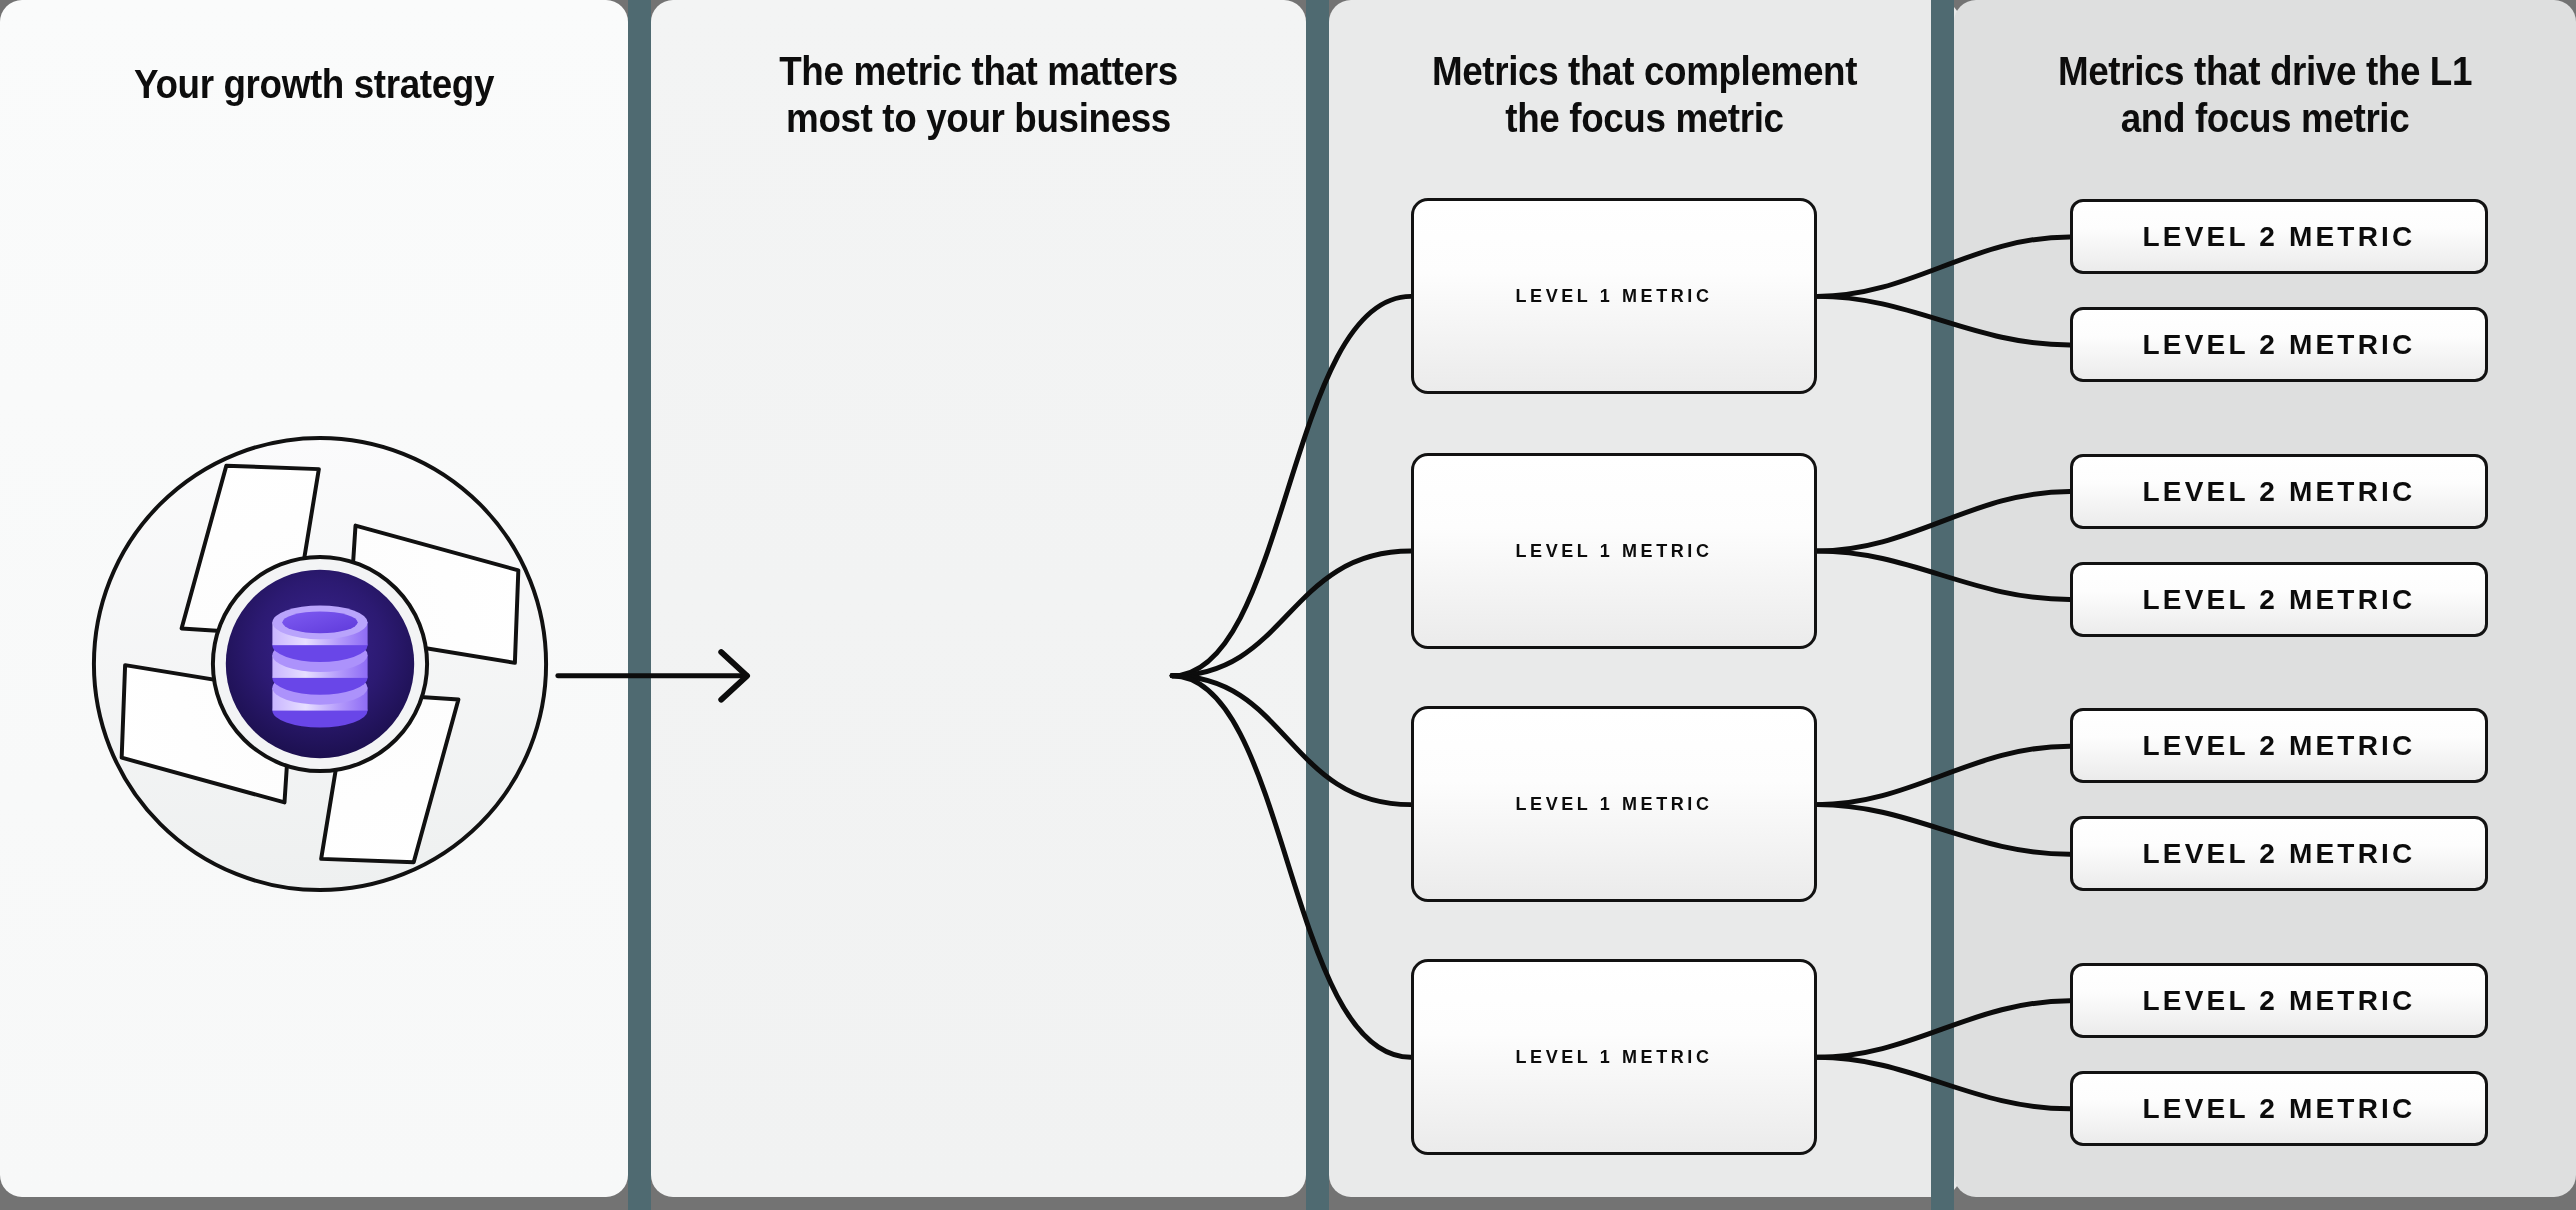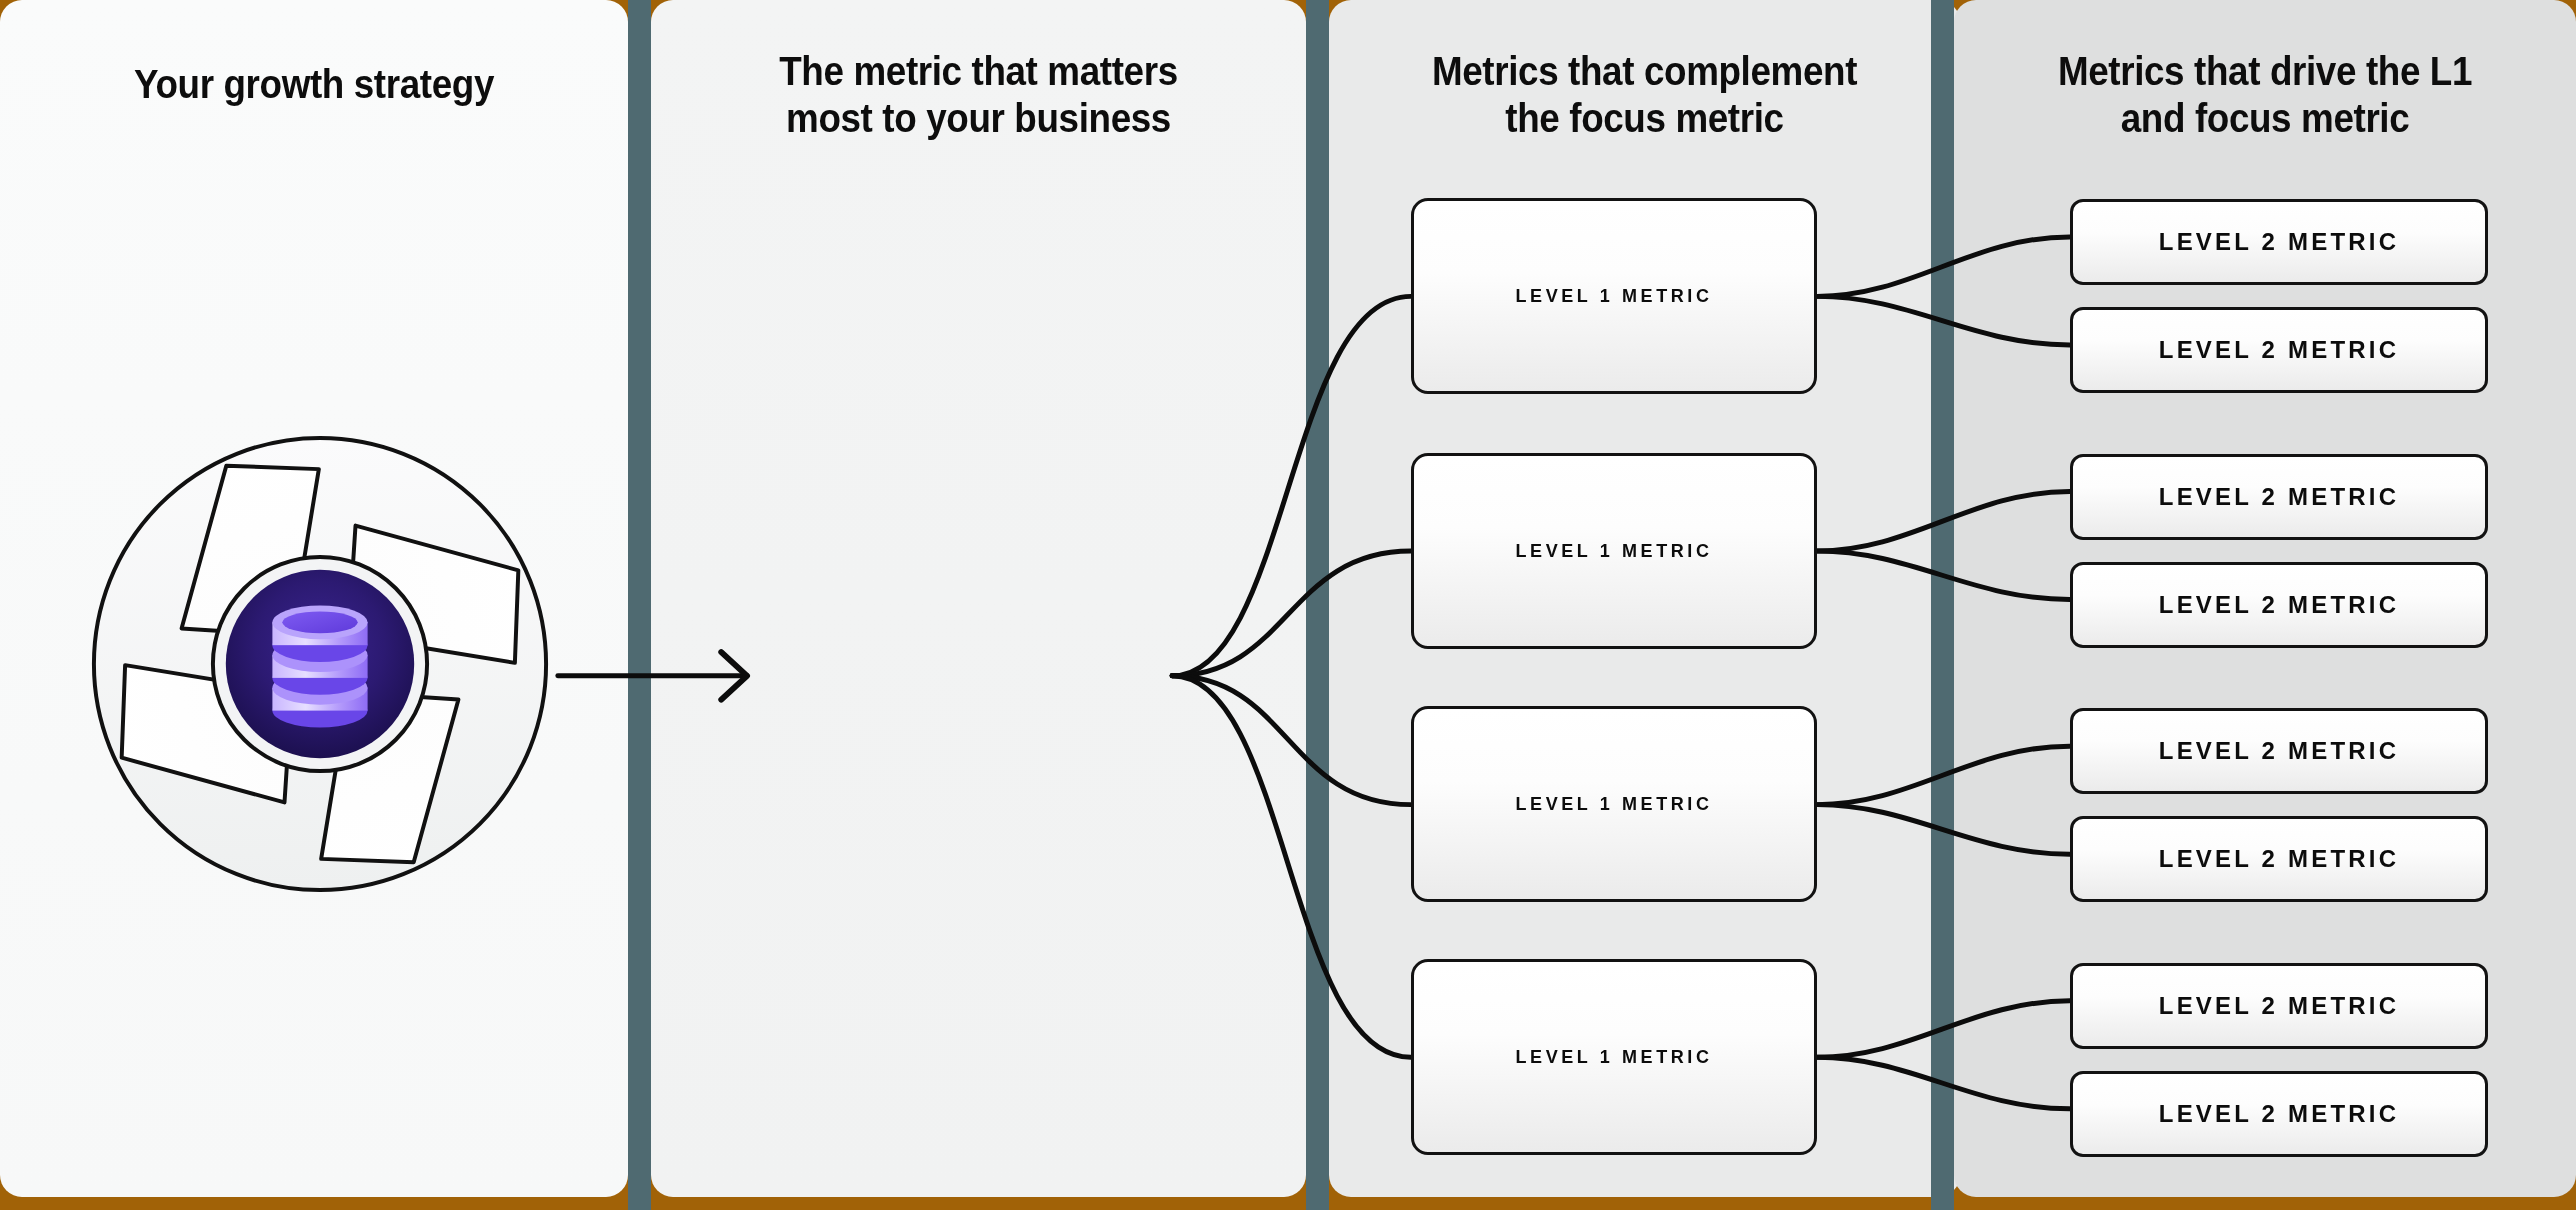--- a/index.html
+++ b/index.html
@@ -11,21 +11,21 @@
     width: 2576px;
     height: 1211px;
     font-family: "Liberation Sans", sans-serif;
     overflow: hidden;
   }
 
   #stage {
     position: relative;
     width: 2576px;
     height: 1211px;
-    background: #a16207;
+    background: #737373;
   }
 
   
   .panel {
     position: absolute;
     top: 0;
     height: 1197px;
     border-radius: 22px;
     overflow: hidden;
   }
@@ -105,23 +105,23 @@
     font-size: 18px;
   }
   .l1box.r1 { top: 198px; }
   .l1box.r2 { top: 453px; }
   .l1box.r3 { top: 706px; }
   .l1box.r4 { top: 959px; }
 
   .l2box {
     left: 2070px;
     width: 418px;
-    height: 86px;
+    height: 75px;
     border-radius: 13px;
-    font-size: 24px;
+    font-size: 28px;
     letter-spacing: 3.2px;
   }
   .l2box.b1 { top: 199px; }
   .l2box.b2 { top: 307px; }
   .l2box.b3 { top: 454px; }
   .l2box.b4 { top: 562px; }
   .l2box.b5 { top: 708px; }
   .l2box.b6 { top: 816px; }
   .l2box.b7 { top: 963px; }
   .l2box.b8 { top: 1071px; }

